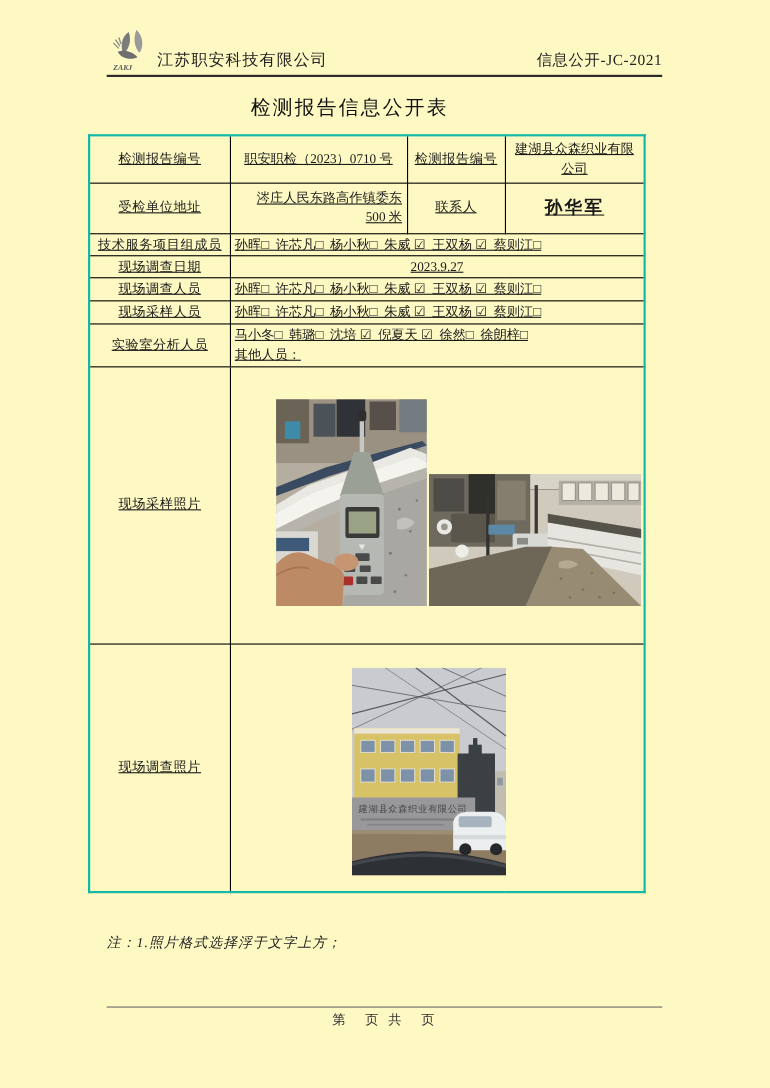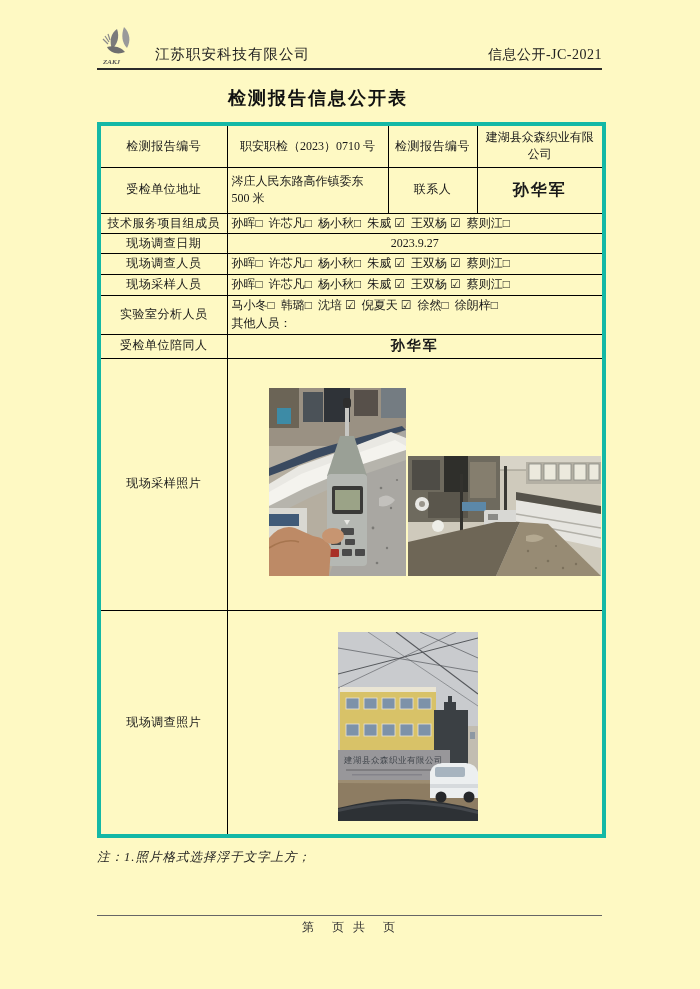--- a/index.html
+++ b/index.html
@@ -8,41 +8,42 @@
     font-family:"Liberation Serif","DejaVu Serif",serif;color:#1a1a1a;overflow:hidden;
   }
   
   .header{
     position:absolute;left:97px;top:26px;width:505px;height:44px;
     border-bottom:2px solid #2b2b2b;display:flex;align-items:flex-end;
     justify-content:space-between;padding-bottom:1px;box-sizing:border-box;
   }
   .brand{display:flex;align-items:flex-end;gap:2px;}
   .logo{width:44px;height:42px;flex:0 0 auto;}
-  .company{font-size:14.5px;letter-spacing:1px;padding-bottom:3px;color:#222;margin-left:12px;}
+  .company{font-size:14.5px;letter-spacing:1px;padding-bottom:3px;color:#222;}
   .doccode{font-size:14px;letter-spacing:.5px;padding-bottom:3px;color:#222;}
   
   .title{
     position:absolute;left:0;top:86px;width:636px;text-align:center;
-    font-size:18px;font-weight:bold;letter-spacing:2px;color:#111;
+    font-size:18px;font-weight:normal;letter-spacing:2px;color:#111;
   }
   
   table.form{
-    position:absolute;left:97px;top:122px;width:505px;
+    position:absolute;left:80px;top:122px;width:505px;
     border-collapse:collapse;table-layout:fixed;
-    border:4px solid #14b8a6;
+    border:2px solid #14b8a6;
+    text-decoration:underline;
   }
   table.form td{
     border:1px solid #000;font-size:12px;line-height:1.45;
     padding:1px 4px;vertical-align:middle;overflow:hidden;box-sizing:border-box;
   }
   td.lbl{text-align:center;letter-spacing:.5px;}
   td.ctr{text-align:center;}
   td.pre{white-space:pre-wrap;}
-  td.addr{line-height:1.9;text-align:left;}
+  td.addr{line-height:1.9;text-align:right;}
   .hand{font-weight:bold;font-size:16px;font-family:"DejaVu Serif",serif;letter-spacing:2px;}
   .hand-sm{font-weight:bold;font-size:14px;letter-spacing:2px;}
   td.labcell{line-height:1.55;}
   td.photo-cell{position:relative;padding:0;}
   .ph{position:absolute;box-shadow:0 0 0 0;}
   
   .note{position:absolute;left:97px;top:849px;font-size:12.5px;letter-spacing:1px;color:#222;font-style:italic;}
   .footline{position:absolute;left:97px;top:915px;width:505px;border-top:1px solid #666;}
   .pagetext{position:absolute;left:0;top:919px;width:700px;text-align:center;font-size:12px;letter-spacing:3px;color:#333;}
 </style>
@@ -115,24 +116,20 @@
     </tr>
 
     <tr style="height:39px">
       <td class="lbl">实验室分析人员</td>
       <td colspan="3" class="labcell">
         <div class="pre" style="white-space:pre-wrap;">马小冬□  韩璐□  沈培 ☑  倪夏天 ☑  徐然□  徐朗梓□</div>
         <div>其他人员：</div>
       </td>
     </tr>
 
-    <tr style="height:24px">
-      <td class="lbl">受检单位陪同人</td>
-      <td colspan="3" class="ctr"><span class="hand-sm">孙华军</span></td>
-    </tr>
 
     <tr style="height:252px">
       <td class="lbl">现场采样照片</td>
       <td colspan="3" class="photo-cell">
 
         <svg class="ph" style="left:41px;top:29px;" width="137" height="188" viewBox="0 0 137 188">
           <rect width="137" height="188" fill="#b5aea0"></rect>
 
           <rect x="0" y="0" width="137" height="58" fill="#9a9183"></rect>
           <rect x="0" y="0" width="30" height="40" fill="#6b6456"></rect>

